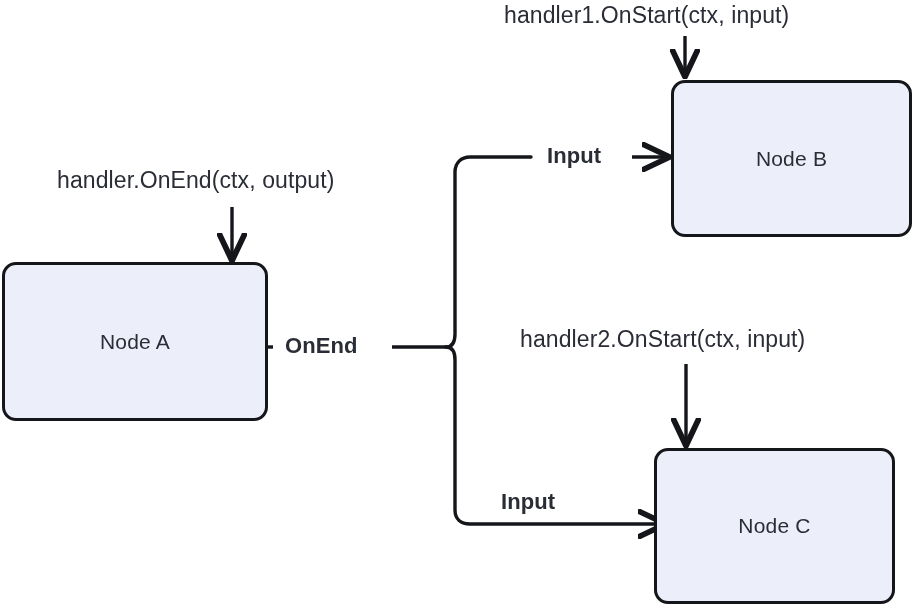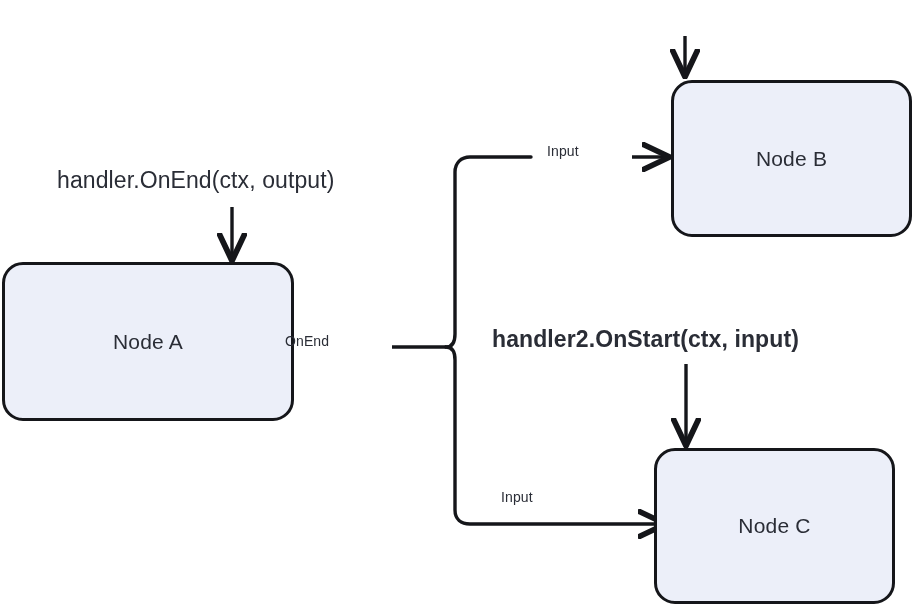--- a/index.html
+++ b/index.html
@@ -22,21 +22,21 @@
     left: 0;
     top: 0;
     width: 920px;
     height: 608px;
   }
   .node-box {
     position: absolute;
     box-sizing: border-box;
     background: #eceff9;
     border: 3px solid #15161a;
-    border-radius: 21px;
+    border-radius: 14px;
     display: flex;
     align-items: center;
     justify-content: center;
   }
   .node-label {
     font-family: "Liberation Sans", sans-serif;
     font-size: 21px;
     color: #2a2d36;
     letter-spacing: 0.2px;
   }
@@ -44,22 +44,23 @@
     position: absolute;
     font-family: "Liberation Sans", sans-serif;
     color: #2a2d36;
     white-space: nowrap;
   }
   .handler-label {
     font-size: 23px;
     letter-spacing: 0.1px;
   }
   .port-label {
-    font-size: 14px;
+    font-size: 22px;
     letter-spacing: 0.1px;
+    font-weight: bold;
   }
 </style>
 </head>
 <body>
 
 <div id="canvas">
 
   <svg class="layer" viewBox="0 0 920 608">
     <defs>
       <marker id="arrowhead" markerWidth="9" markerHeight="9" refX="7.4" refY="4.5" orient="auto" markerUnits="strokeWidth">
@@ -93,36 +94,37 @@
 
     <g>
       <line x1="632" y1="157" x2="667" y2="157" stroke="#15161a" stroke-width="3.4" marker-end="url(#arrowhead)"></line>
     </g>
 
     <g>
       <path d="M446,347 C452,347 455,352 455,360 L455,510 C455,519 461,524 470,524 L663,524" fill="none" stroke="#15161a" stroke-width="3.4" stroke-linecap="round" marker-end="url(#arrowhead)"></path>
     </g>
   </svg>
 
-  <div class="node-box" style="left:2px; top:262px; width:292px; height:159px;">
+  <div class="node-box" style="left:2px; top:262px; width:266px; height:159px;">
     <span class="node-label">Node A</span>
   </div>
 
   <div class="node-box" style="left:671px; top:80px; width:241px; height:157px;">
     <span class="node-label">Node B</span>
   </div>
 
   <div class="node-box" style="left:654px; top:448px; width:241px; height:156px;">
     <span class="node-label">Node C</span>
   </div>
 
   <div class="edge-text handler-label" style="left:57px; top:167px;">handler.OnEnd(ctx, output)</div>
 
+  <div class="edge-text handler-label" style="left:504px; top:2px;">handler1.OnStart(ctx, input)</div>
 
-  <div class="edge-text handler-label" style="left:492px; top:326px;font-weight:bold;">handler2.OnStart(ctx, input)</div>
+  <div class="edge-text handler-label" style="left:520px; top:326px;">handler2.OnStart(ctx, input)</div>
 
   <div class="edge-text port-label" style="left:285px; top:333px;">OnEnd</div>
 
   <div class="edge-text port-label" style="left:547px; top:143px;">Input</div>
 
   <div class="edge-text port-label" style="left:501px; top:489px;">Input</div>
 
 </div>
 
 </body></html>

